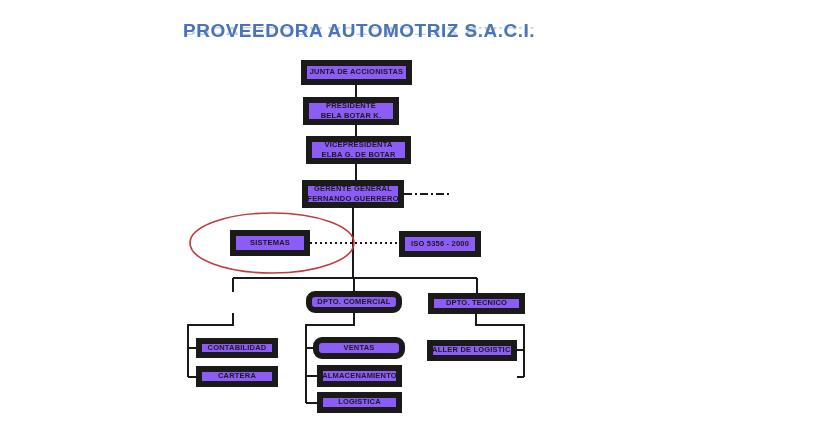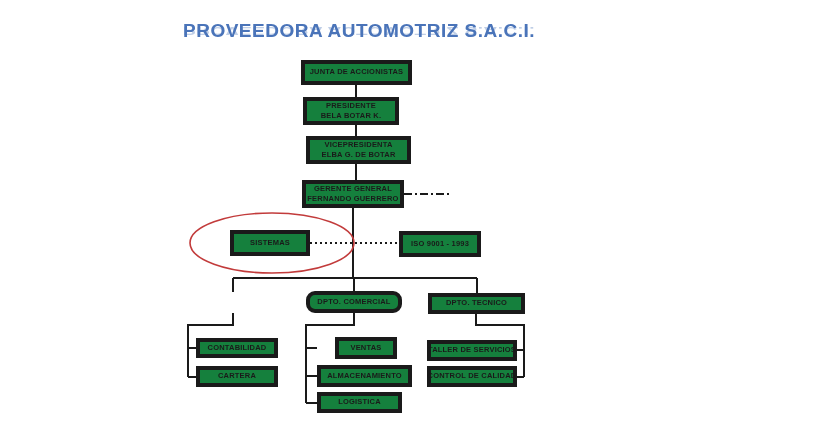--- a/index.html
+++ b/index.html
@@ -29,22 +29,22 @@
     white-space:nowrap;
     transform:scaleY(-0.6);
     transform-origin:top;
     opacity:0.35;
     filter:blur(0.6px);
     pointer-events:none;
   }
   .org-node{
     position:absolute;
     box-sizing:border-box;
-    border:4px solid #000000;
-    background:#15803d;
+    border:6px solid #000000;
+    background:#8b5cf6;
     display:flex;
     flex-direction:column;
     align-items:center;
     justify-content:center;
     text-align:center;
     font-size:7.5px;
     font-weight:bold;
     line-height:1.35;
     color:#1a1a1a;
     letter-spacing:0.2px;
@@ -108,42 +108,39 @@
       <div>ELBA G. DE BOTAR</div>
     </div>
     <div class="org-node" style="left: 302px; top: 180px; width: 102px; height: 28px; border-color: rgb(26, 26, 26); color: rgb(26, 26, 26); justify-content: center;">
       <div>GERENTE GENERAL</div>
       <div>FERNANDO GUERRERO</div>
     </div>
     <div class="org-node" style="left: 230px; top: 230px; width: 80px; height: 26px; border-color: rgb(26, 26, 26); color: rgb(26, 26, 26);">
       <div>SISTEMAS</div>
     </div>
     <div class="org-node" style="left: 399px; top: 231px; width: 82px; height: 26px; border-color: rgb(26, 26, 26); color: rgb(26, 26, 26);">
-      <div>ISO 9001 - 1993</div>
+      <div>ISO 5356 - 2000</div>
     </div>
     <div class="org-node" style="left: 306px; top: 291px; width: 96px; height: 22px; border-color: rgb(26, 26, 26); color: rgb(26, 26, 26); border-radius: 9px;">
       <div>DPTO. COMERCIAL</div>
     </div>
     <div class="org-node" style="left: 428px; top: 293px; width: 97px; height: 21px; border-color: rgb(26, 26, 26); color: rgb(26, 26, 26);">
       <div>DPTO. TECNICO</div>
     </div>
     <div class="org-node" style="left: 196px; top: 338px; width: 82px; height: 20px; border-color: rgb(26, 26, 26); color: rgb(26, 26, 26);">
       <div>CONTABILIDAD</div>
     </div>
     <div class="org-node" style="left: 196px; top: 366px; width: 82px; height: 21px; border-color: rgb(26, 26, 26); color: rgb(26, 26, 26);">
       <div>CARTERA</div>
     </div>
-    <div class="org-node" style="left: 335px; top: 337px; width: 62px; height: 22px; border-color: rgb(26, 26, 26); color: rgb(26, 26, 26);">
+    <div class="org-node" style="left: 313px; top: 337px; width: 92px; height: 22px; border-color: rgb(26, 26, 26); color: rgb(26, 26, 26); border-radius: 9px;">
       <div>VENTAS</div>
     </div>
-    <div class="org-node" style="left: 317px; top: 365px; width: 95px; height: 22px; border-color: rgb(26, 26, 26); color: rgb(26, 26, 26);">
+    <div class="org-node" style="left: 317px; top: 365px; width: 85px; height: 22px; border-color: rgb(26, 26, 26); color: rgb(26, 26, 26);">
       <div>ALMACENAMIENTO</div>
     </div>
     <div class="org-node" style="left: 317px; top: 392px; width: 85px; height: 21px; border-color: rgb(26, 26, 26); color: rgb(26, 26, 26);">
       <div>LOGISTICA</div>
     </div>
     <div class="org-node" style="left: 427px; top: 340px; width: 90px; height: 21px; border-color: rgb(26, 26, 26); color: rgb(26, 26, 26);">
-      <div>TALLER DE SERVICIOS</div>
-    </div>
-    <div class="org-node" style="left: 427px; top: 366px; width: 90px; height: 21px; border-color: rgb(26, 26, 26); color: rgb(26, 26, 26);">
-      <div>CONTROL DE CALIDAD</div>
+      <div>TALLER DE LOGISTICA</div>
     </div>
   </div>
 
 </body></html>

